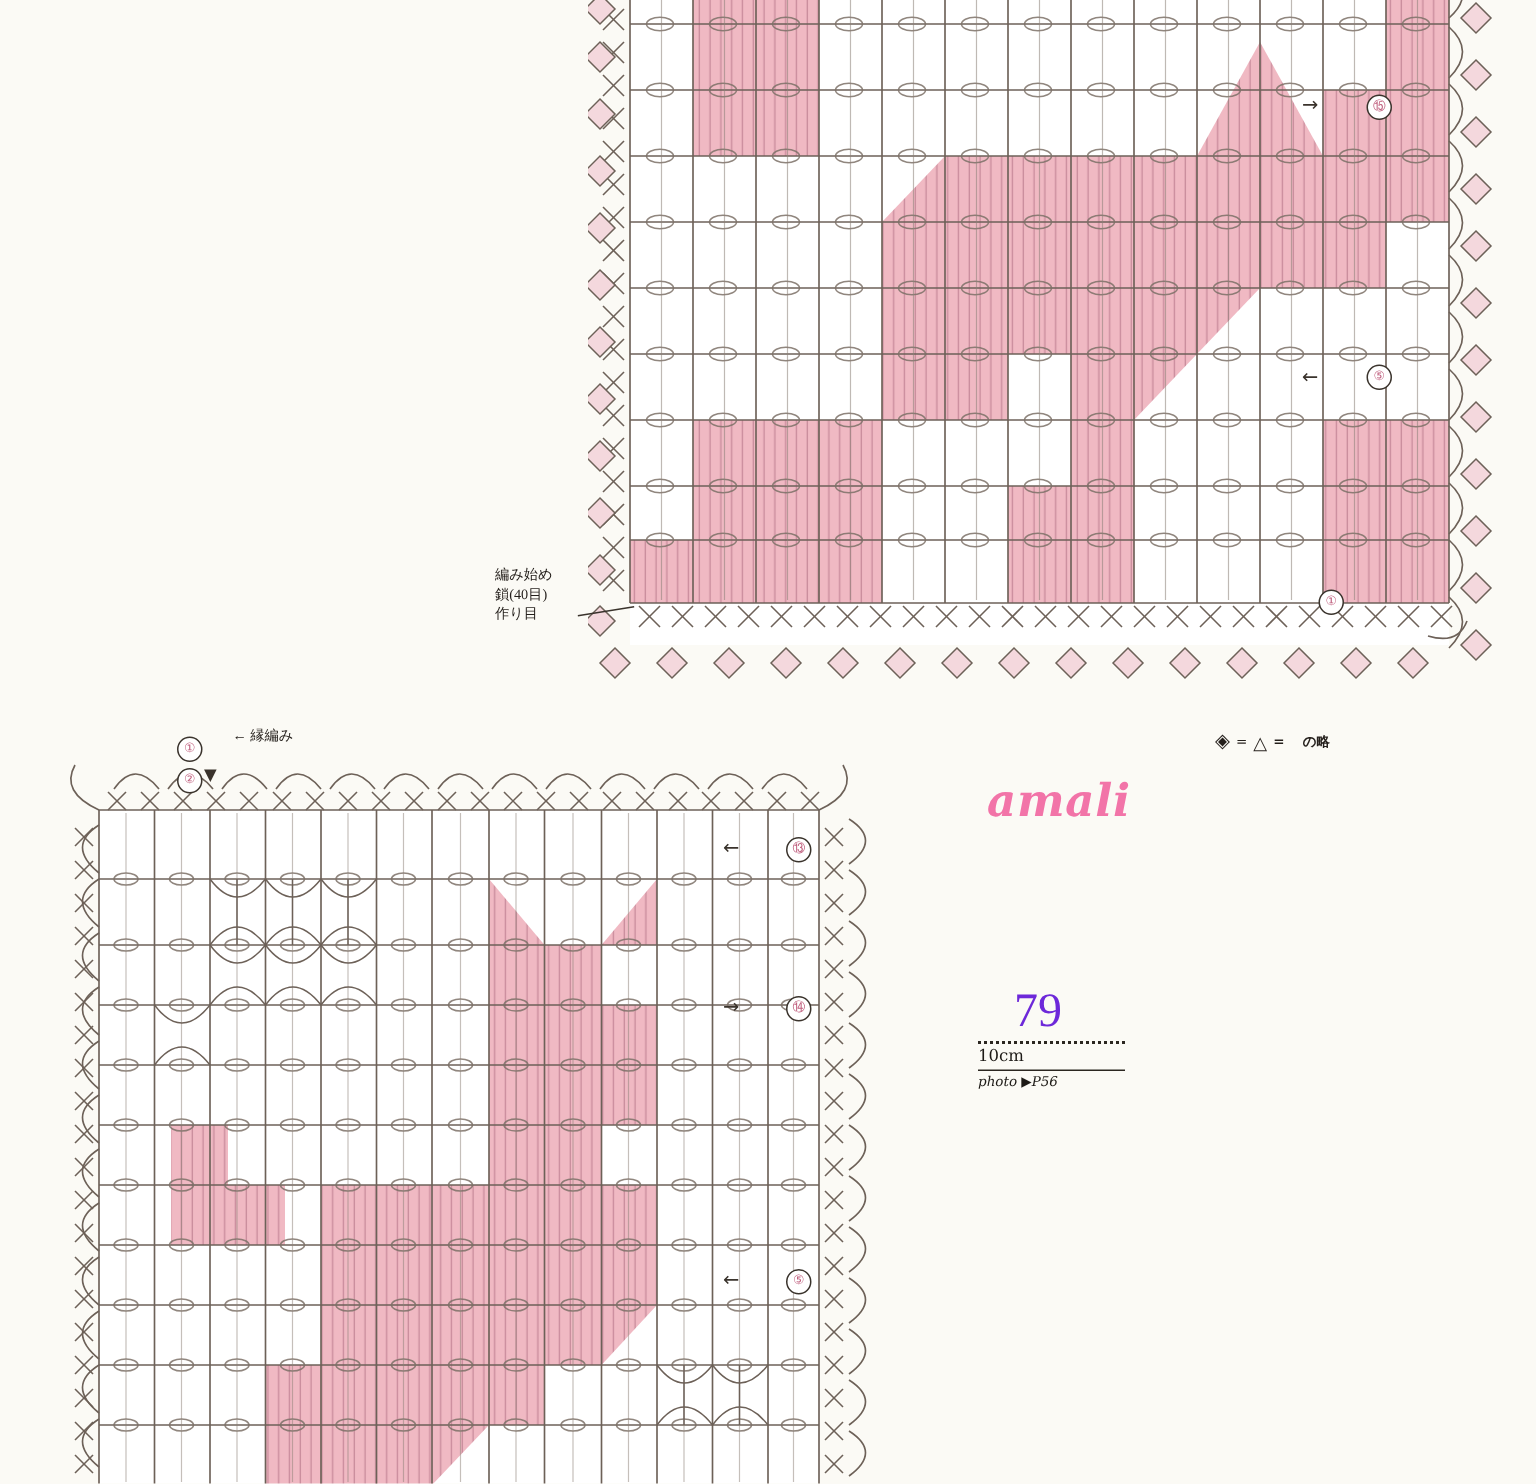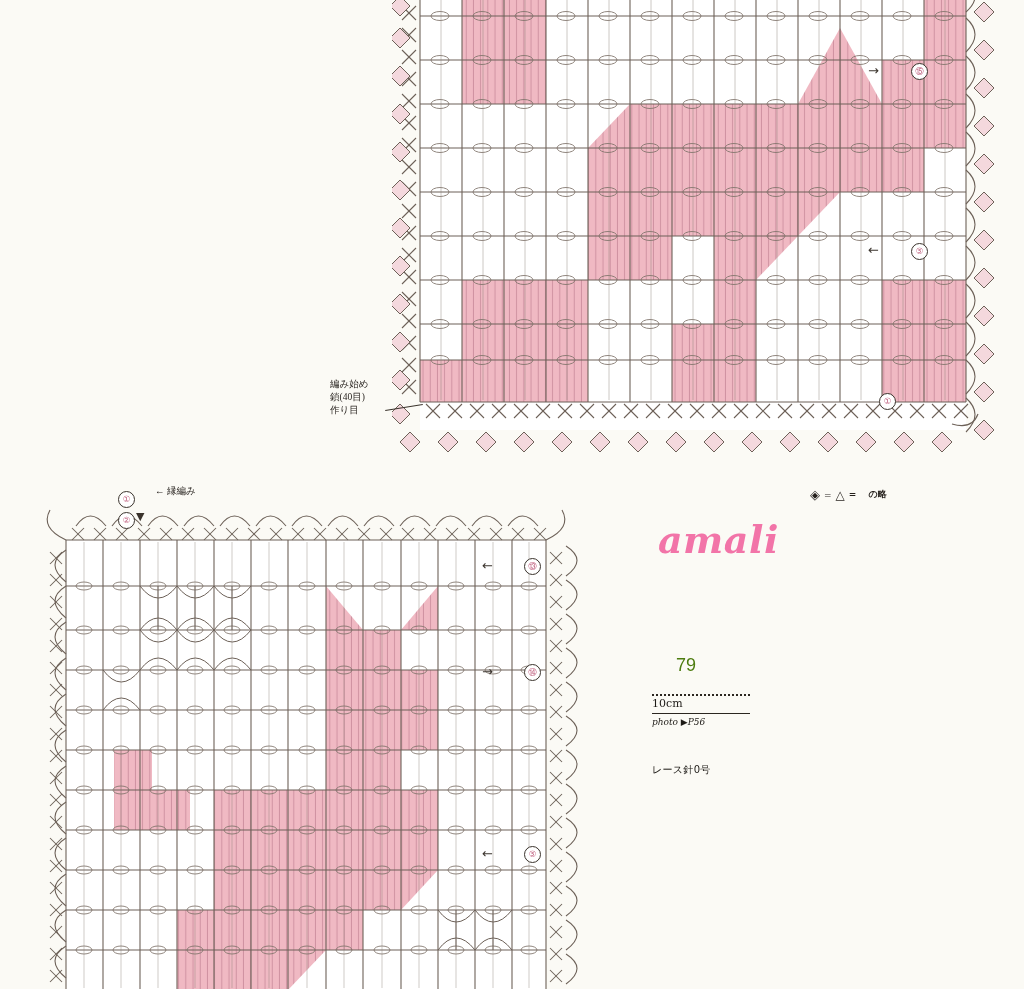--- a/index.html
+++ b/index.html
@@ -37,30 +37,30 @@
     line-height: 1.35;
     color: #241f1b;
     white-space: pre-line;
   }
 
   .logo {
     position: absolute;
     font-family: "DejaVu Serif", serif;
     font-style: italic;
     font-weight: bold;
-    font-size: 38px;
+    font-size: 30px;
     color: #f274a8;
     letter-spacing: 0.5px;
   }
 
   .pagenum {
     position: absolute;
-    font-family: Liberation Sans, sans-serif;
-    font-size: 18px;
-    color: #4d7c0f;
+    font-family: Liberation Serif, serif;
+    font-size: 32px;
+    color: #6d28d9;
   }
 
   .scale-block {
     position: absolute;
   }
   .scale-line-dots {
     width: 100%;
     height: 0;
     border-top: 2px dotted #2b2620;
   }
@@ -567,21 +567,20 @@
   <div class="pagenum" style="left:676px; top:655px;">79</div>
 
   <div class="scale-block" style="left:652px; top:694px; width:98px;">
     <div class="scale-line-dots"></div>
     <div class="scale-caption">10cm</div>
     <div class="scale-line-solid"></div>
     <div class="photo-ref">photo ▶P56</div>
   </div>
 
   <div class="yarn-info" style="left:652px; top:760px; width:330px;">
-    <div>レース針0号</div>
   </div>
 
   <div class="chart" style="left:18px; top:490px; width:600px; height:520px;">
     <svg width="600" height="520" viewBox="0 0 600 520">
       <defs>
         <pattern id="vbarsB" width="7.2" height="10" patternUnits="userSpaceOnUse">
           <rect width="7.2" height="10" fill="#f0b9c3"></rect>
           <line x1="2.2" y1="0" x2="2.2" y2="10" stroke="#c98c9c" stroke-width="0.9"></line>
         </pattern>
       </defs>

